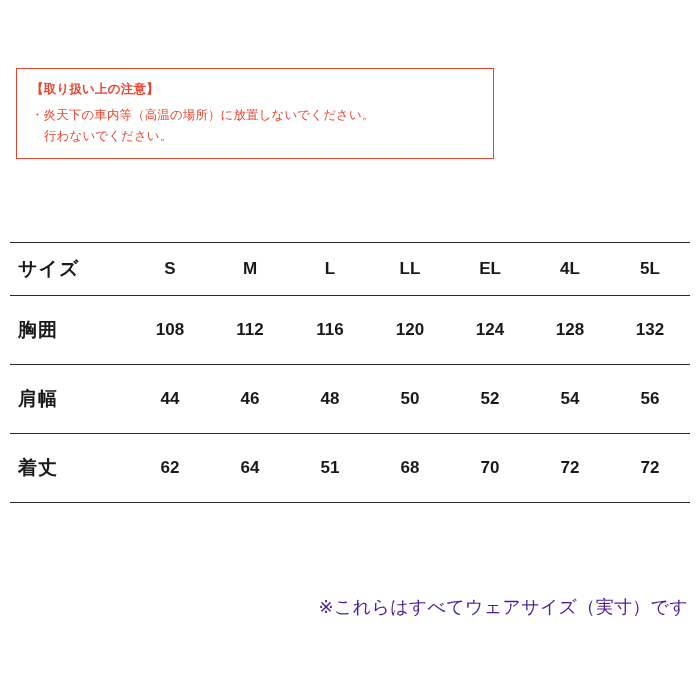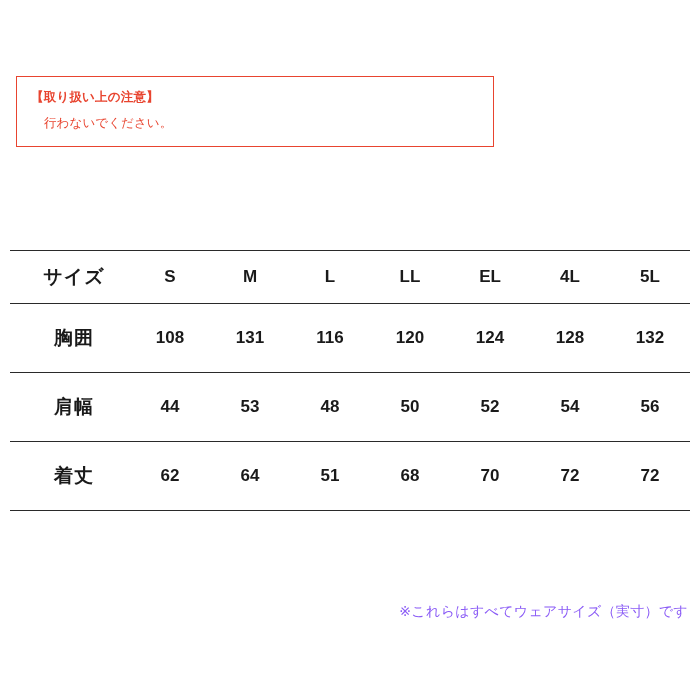--- a/index.html
+++ b/index.html
@@ -12,21 +12,20 @@
     background: #ffffff;
     font-family: "Liberation Sans", "DejaVu Sans", sans-serif;
     color: #1a1a1a;
     overflow: hidden;
   }
   .page {
     position: relative;
     width: 700px;
     height: 552px;
     box-sizing: border-box;
-    margin-top: 8px;
   }
 
   
   .notice {
     position: absolute;
     left: 16px;
     top: 68px;
     width: 478px;
     box-sizing: border-box;
     border: 1px solid #e8442f;
@@ -73,85 +72,86 @@
     font-weight: bold;
     text-align: center;
     vertical-align: middle;
     padding: 0;
   }
   table.size-table tr.header-row th,
   table.size-table tr.header-row td {
     height: 52px;
   }
   table.size-table th.row-head {
-    text-align: center;
+    text-align: left;
     padding-left: 8px;
     font-size: 19px;
     letter-spacing: 1px;
     width: 112px;
   }
   table.size-table tr.header-row th.row-head {
     font-size: 19px;
   }
   table.size-table tr.header-row th.col-head {
     font-size: 17px;
   }
   table.size-table tr:not(:first-child) th,
   table.size-table tr:not(:first-child) td {
     border-top: none;
   }
 
   .footnote {
     position: absolute;
     right: 12px;
     top: 595px;
-    font-size: 14px;
-    color: #8b5cf6;
+    font-size: 18px;
+    color: #4c1d95;
     letter-spacing: 0.3px;
   }
 </style>
 </head>
 <body>
 
 <div class="page">
 
   <div class="notice">
     <div class="notice-title">【取り扱い上の注意】</div>
+    <div class="notice-item">・炎天下の車内等（高温の場所）に放置しないでください。</div>
     <div class="notice-item cont">行わないでください。</div>
   </div>
 
   <div class="table-wrap">
     <table class="size-table">
       <tbody>
         <tr class="header-row">
           <th class="row-head">サイズ</th>
           <th class="col-head">S</th>
           <th class="col-head">M</th>
           <th class="col-head">L</th>
           <th class="col-head">LL</th>
           <th class="col-head">EL</th>
           <th class="col-head">4L</th>
           <th class="col-head">5L</th>
         </tr>
 
         <tr>
           <th class="row-head">胸囲</th>
           <td>108</td>
-          <td>131</td>
+          <td>112</td>
           <td>116</td>
           <td>120</td>
           <td>124</td>
           <td>128</td>
           <td>132</td>
         </tr>
 
         <tr>
           <th class="row-head">肩幅</th>
           <td>44</td>
-          <td>53</td>
+          <td>46</td>
           <td>48</td>
           <td>50</td>
           <td>52</td>
           <td>54</td>
           <td>56</td>
         </tr>
 
 
         <tr>
           <th class="row-head">着丈</th>

